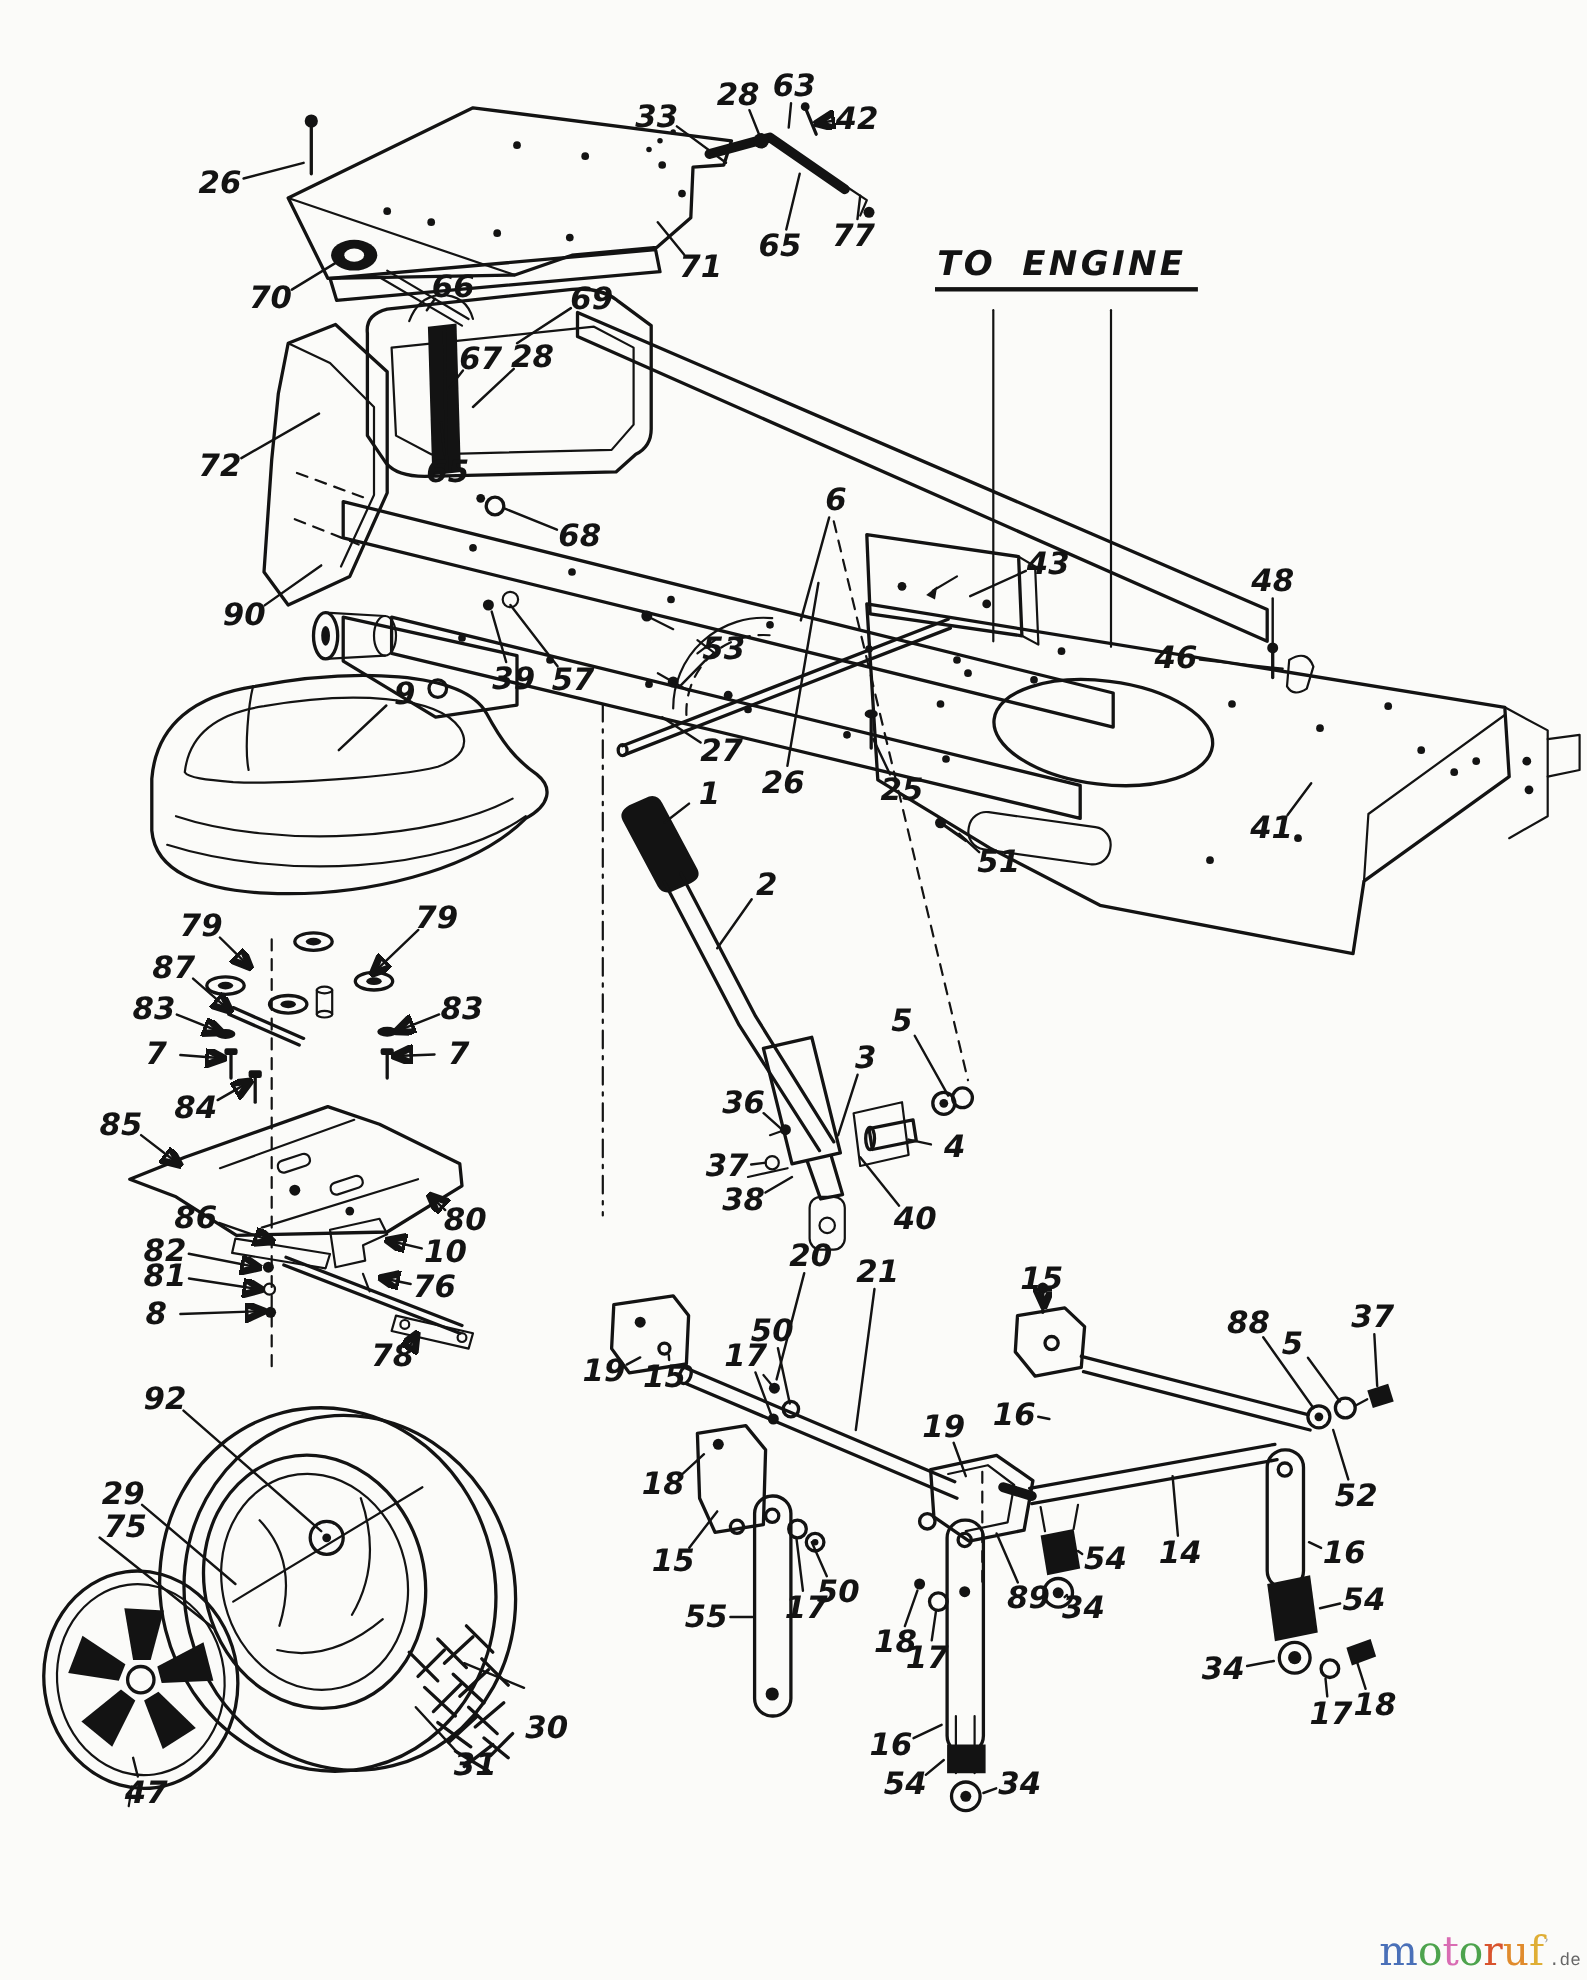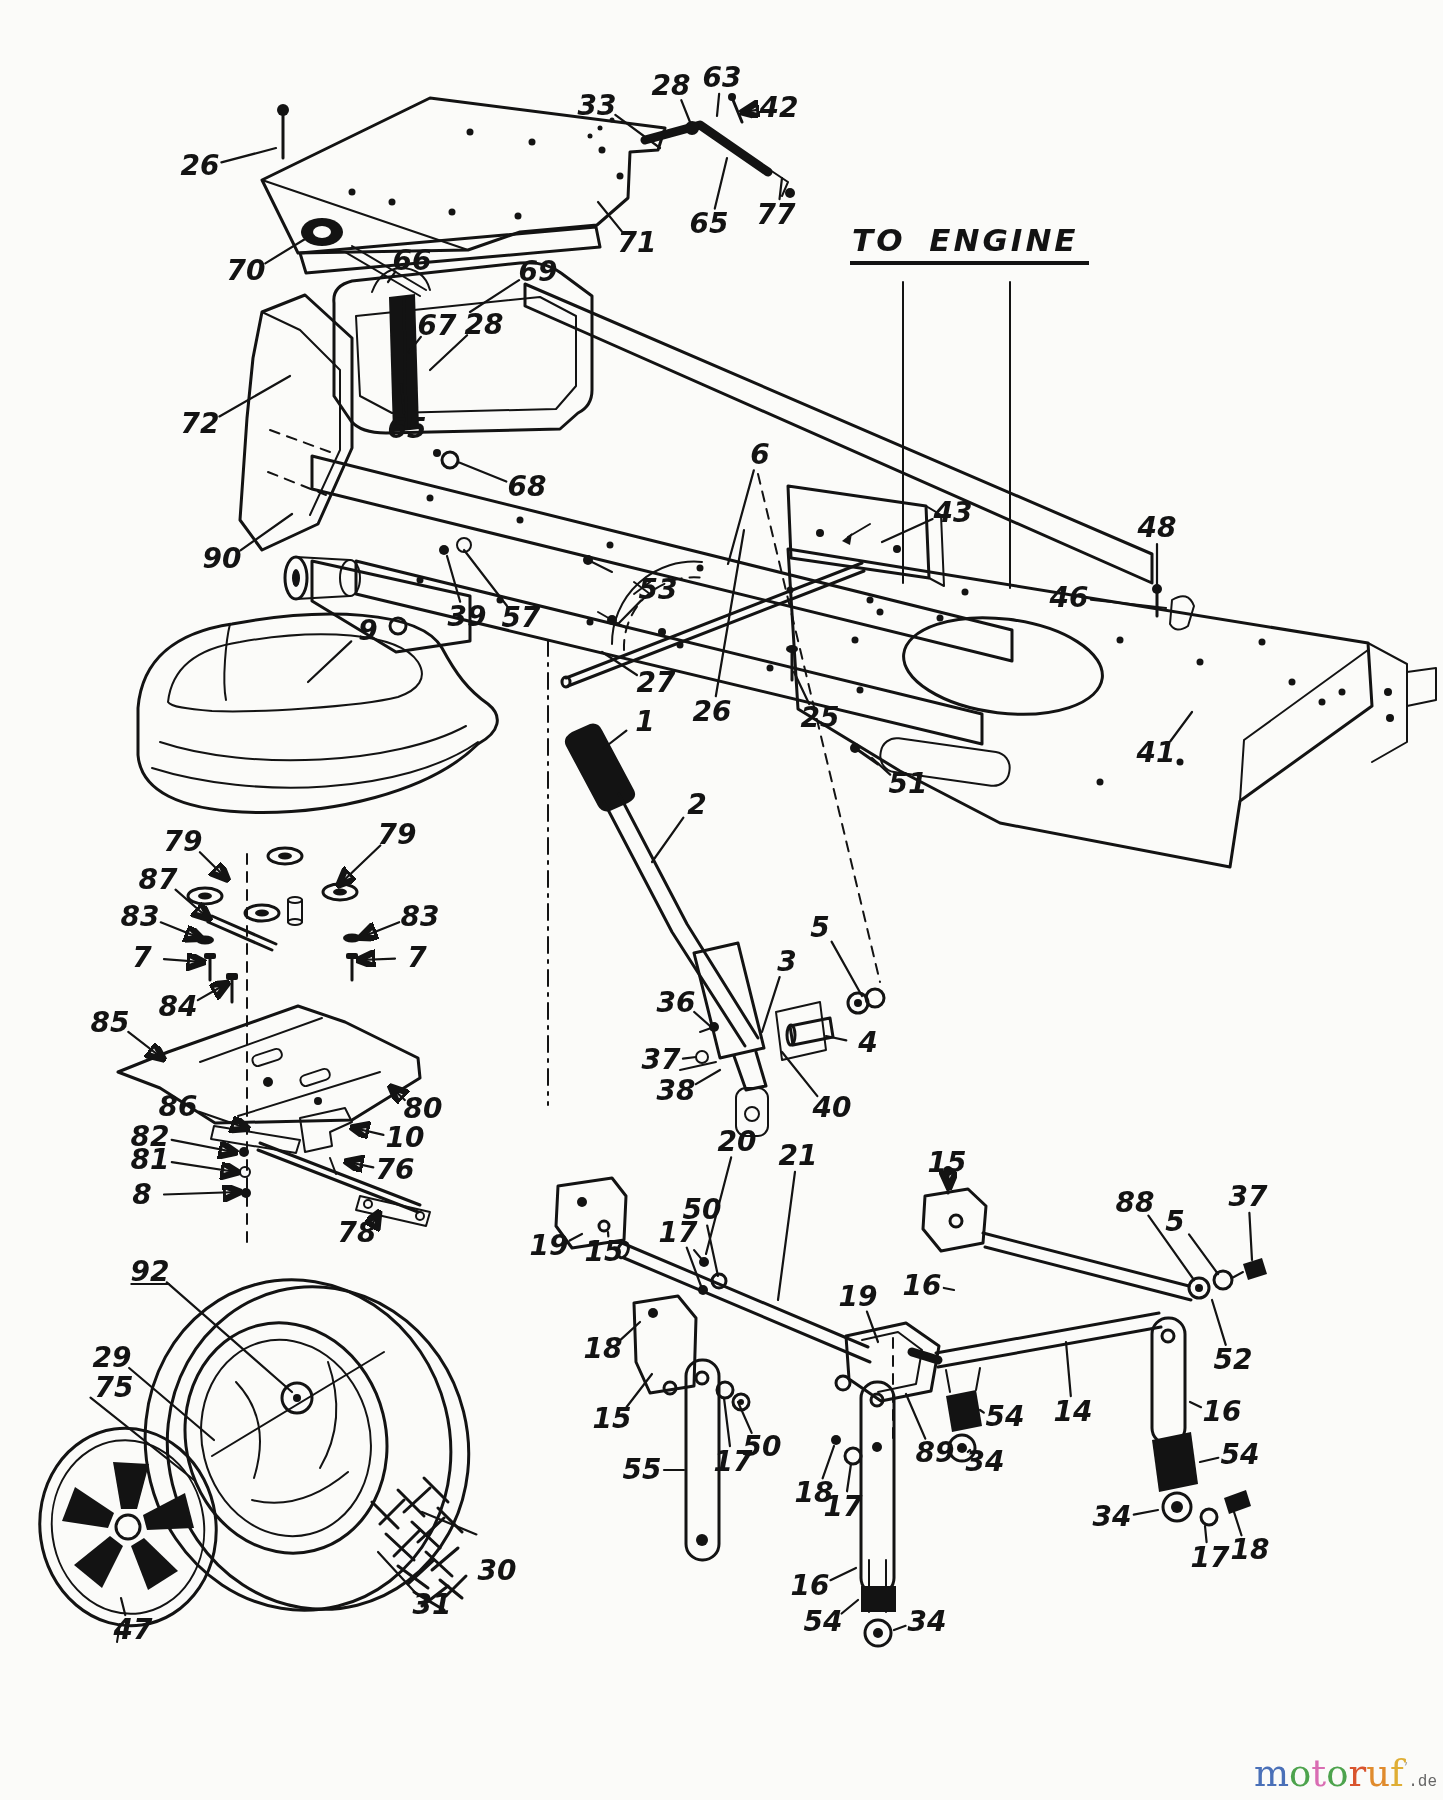--- a/index.html
+++ b/index.html
@@ -512,21 +512,21 @@
       <div class="callout" style="left: 178px; top: 1007px;">84</div>
       <div class="callout" style="left: 110px; top: 1023px;">85</div>
       <div class="callout" style="left: 178px; top: 1107px;">86</div>
       <div class="callout" style="left: 423px; top: 1109px;">80</div>
       <div class="callout" style="left: 405px; top: 1138px;">10</div>
       <div class="callout" style="left: 150px; top: 1137px;">82</div>
       <div class="callout" style="left: 150px; top: 1160px;">81</div>
       <div class="callout" style="left: 395px; top: 1170px;">76</div>
       <div class="callout" style="left: 142px; top: 1195px;">8</div>
       <div class="callout" style="left: 357px; top: 1233px;">78</div>
-      <div class="callout" style="left: 150px; top: 1272px; text-decoration: underline;">92</div>
+      <div class="callout" style="left: 150px; top: 1272px;">92</div>
       <div class="callout" style="left: 112px; top: 1358px; text-align: right;">29</div>
       <div class="callout" style="left: 73px; top: 1388px; margin-left: 41px;">75</div>
       <div class="callout" style="left: 497px; top: 1540px; margin-top: 31px;">30</div>
       <div class="callout" style="left: 432px; top: 1605px;">31</div>
       <div class="callout" style="left: 133px; top: 1630px;">47</div>
       <div class="callout" style="left: 947px; top: 1163px;">15</div>
       <div class="callout" style="left: 1135px; top: 1203px;">88</div>
       <div class="callout" style="left: 1175px; top: 1222px;">5</div>
       <div class="callout" style="left: 1248px; top: 1197px;">37</div>
       <div class="callout" style="left: 922px; top: 1286px;">16</div>

